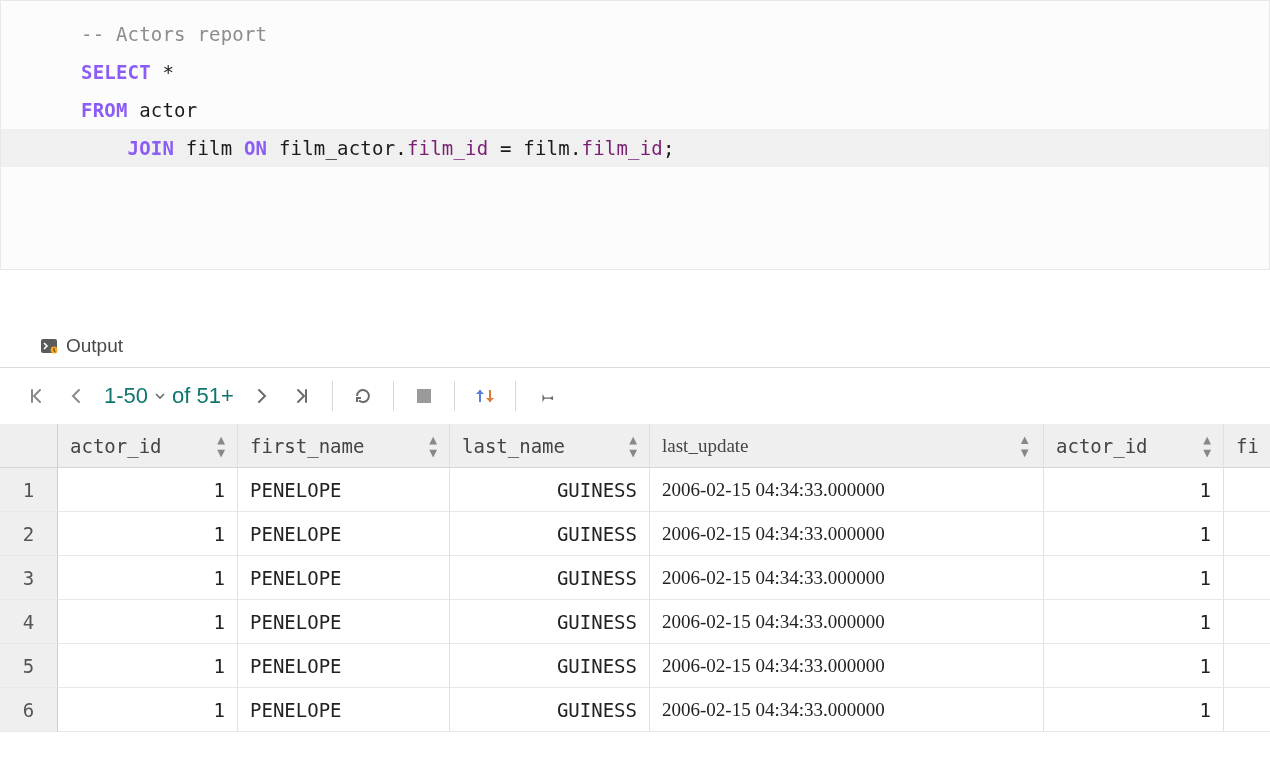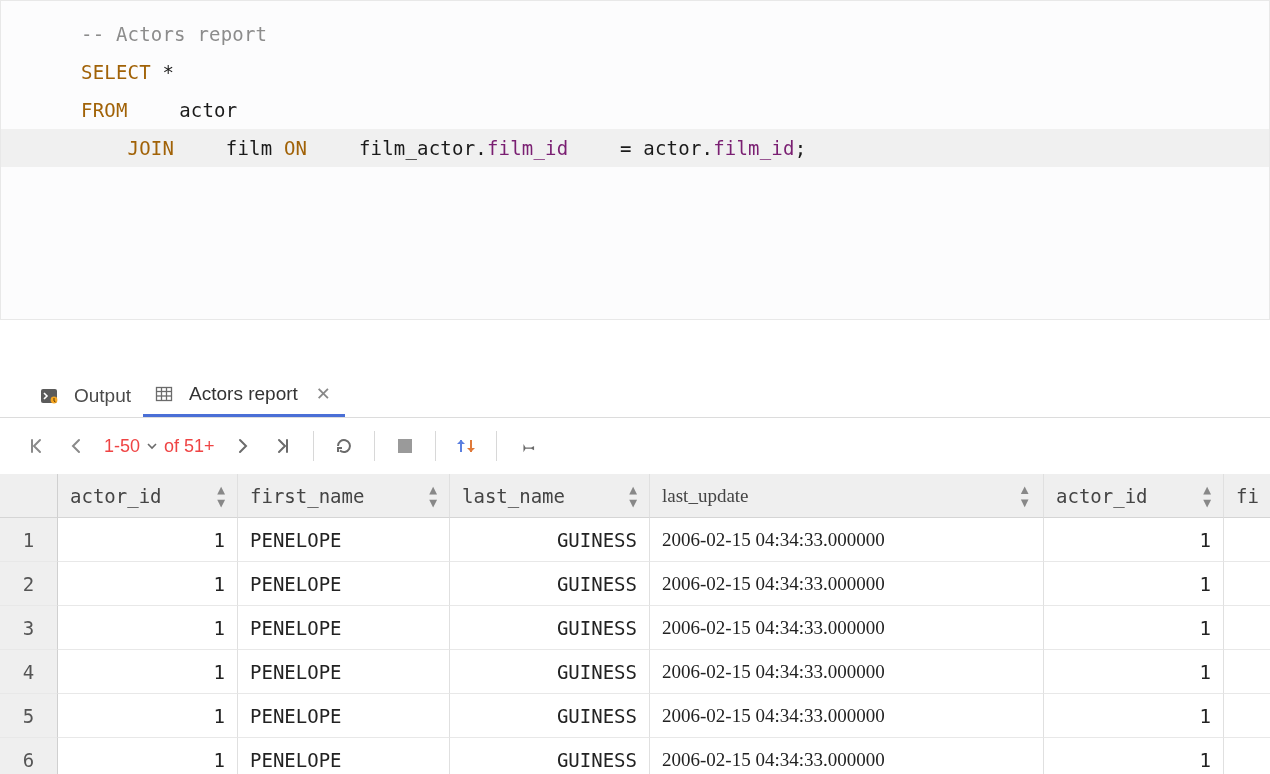--- a/index.html
+++ b/index.html
@@ -9,57 +9,57 @@
     background: #ffffff;
     color: #222;
     width: 1270px;
     height: 774px;
     overflow: hidden;
   }
   .editor-pane {
     background: #fcfcfd;
     border: 1px solid #e8e8e8;
     border-radius: 0;
-    height: 320px;
+    height: 270px;
     position: relative;
     overflow: hidden;
   }
   .code {
     padding: 14px 0 0 80px;
     line-height: 2.0;
     font-size: 19px;
     letter-spacing: 0.2px;
   }
   .code .line { white-space: pre; }
   .code .cursor-line {
     background: #f0f0f0;
     margin-left: -80px;
     padding-left: 80px;
     margin-right: -400px;
     padding-right: 400px;
   }
   .tok-comment { color: #8c8c8c; }
-  .tok-key     { color: #a16207; }
-  .tok-id      { color: #1a1a1a; margin-left: 40px; }
+  .tok-key     { color: #8b5cf6; font-weight: bold; }
+  .tok-id      { color: #1a1a1a; }
   .tok-col     { color: #7a1f72; }
   .tok-op      { color: #1a1a1a; }
 
   .divider { height: 54px; background: #ffffff; }
 
   .tabs {
     display: flex;
     align-items: center;
     padding-left: 28px;
     height: 44px;
     border-bottom: 1px solid #dcdcdc;
   }
   .tab {
     display: flex;
     align-items: center;
-    gap: 16px;
+    gap: 8px;
     padding: 0 12px;
     height: 100%;
     font-family: -apple-system, 'Segoe UI', sans-serif;
     font-size: 19px;
     color: #4a4a4a;
     cursor: pointer;
   }
   .tab.active {
     border-bottom: 3px solid #4a6fd6;
     color: #333;
@@ -83,22 +83,22 @@
     display: inline-flex;
     align-items: center;
     justify-content: center;
     width: 36px;
     height: 36px;
     color: #6b6b6b;
     cursor: pointer;
     border-radius: 4px;
   }
   .tb-range {
-    font-size: 18px;
-    color: #ef4444;
+    font-size: 22px;
+    color: #0f766e;
     padding: 0 6px;
     display: flex;
     align-items: center;
     gap: 6px;
   }
   .tb-sep {
     width: 1px;
     height: 30px;
     background: #d8d8d8;
     margin: 0 8px;
@@ -151,51 +151,38 @@
   .c-film     { width: 60px; }
 </style>
 </head>
 <body>
 
 <div class="editor-pane">
   <div class="code">
     <div class="line"><span class="tok-comment">-- Actors report</span></div>
     <div class="line"><span class="tok-key">SELECT</span><span class="tok-op"> *</span></div>
     <div class="line"><span class="tok-key">FROM</span><span class="tok-id"> actor</span></div>
-    <div class="line cursor-line">    <span class="tok-key">JOIN</span><span class="tok-id"> film </span><span class="tok-key">ON</span><span class="tok-id"> film_actor.</span><span class="tok-col">film_id</span><span class="tok-id"> = actor.</span><span class="tok-col">film_id</span><span class="tok-op">;</span></div>
+    <div class="line cursor-line">    <span class="tok-key">JOIN</span><span class="tok-id"> film </span><span class="tok-key">ON</span><span class="tok-id"> film_actor.</span><span class="tok-col">film_id</span><span class="tok-id"> = film.</span><span class="tok-col">film_id</span><span class="tok-op">;</span></div>
   </div>
 </div>
 
 <div class="divider"></div>
 
 <div class="tabs">
   <div class="tab">
     <span class="tab-icon">
       <svg width="18" height="18" viewBox="0 0 18 18">
           <rect x="1" y="2" width="16" height="14" rx="2" fill="#5b5b5b"></rect>
           <path d="M4 6l3 3-3 3" stroke="#fff" stroke-width="1.6" fill="none"></path>
           <circle cx="14" cy="13" r="3.4" fill="#f5a623"></circle>
           <path d="M14 11v3l1.5 1" stroke="#5b3a00" stroke-width="1" fill="none"></path>
         </svg>
     </span>
     <span>Output</span>
   </div>
-  <div class="tab active">
-    <span class="tab-icon">
-      <svg width="18" height="18" viewBox="0 0 18 18">
-          <rect x="1.5" y="2.5" width="15" height="13" fill="none" stroke="#6b6b6b" stroke-width="1.3"></rect>
-          <line x1="1.5" y1="6.5" x2="16.5" y2="6.5" stroke="#6b6b6b" stroke-width="1.3"></line>
-          <line x1="1.5" y1="11" x2="16.5" y2="11" stroke="#6b6b6b" stroke-width="1.3"></line>
-          <line x1="6.5" y1="2.5" x2="6.5" y2="15.5" stroke="#6b6b6b" stroke-width="1.3"></line>
-          <line x1="11.5" y1="2.5" x2="11.5" y2="15.5" stroke="#6b6b6b" stroke-width="1.3"></line>
-        </svg>
-    </span>
-    <span>Actors report</span>
-    <span class="tab-close">✕</span>
-  </div>
 </div>
 
 <div class="toolbar">
   <span class="tb-btn">
     <svg width="18" height="18" viewBox="0 0 18 18">
         <path d="M5 3v12M13 3l-6 6 6 6" stroke="#8a8a8a" stroke-width="2" fill="none" stroke-linecap="round"></path>
       </svg>
   </span>
   <span class="tb-btn">
     <svg width="14" height="18" viewBox="0 0 14 18">

